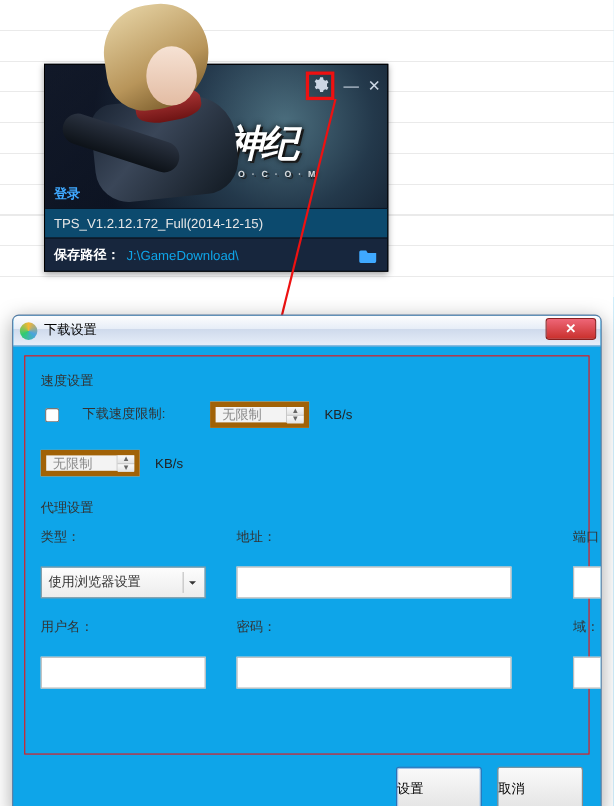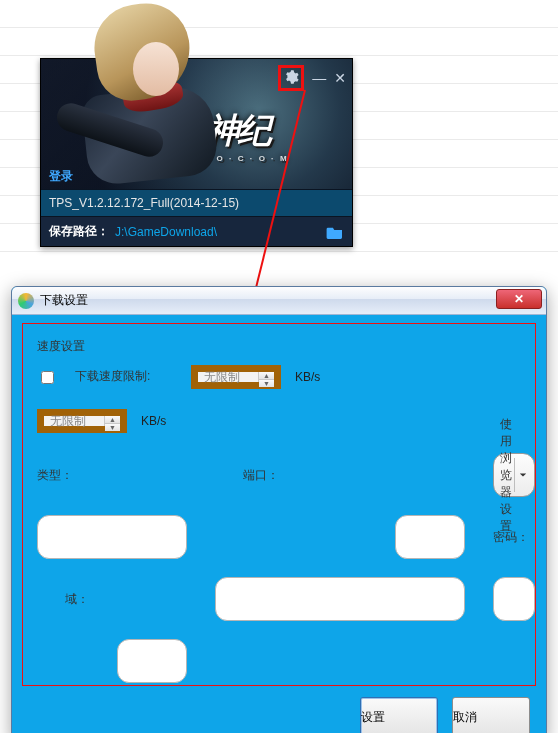--- a/index.html
+++ b/index.html
@@ -113,33 +113,33 @@
   }
   .dlg-body{
     position:absolute; left:10px; right:10px; top:36px; bottom:54px;
     border:1px solid #e11; padding:12px 14px;
   }
   .section-title{color:#333;margin:2px 0 10px}
   .speed-row{display:flex;align-items:center;gap:14px;margin:8px 0 20px}
   .chk{display:flex;gap:18px;width:140px;color:#333}
   .chk input{width:13px;height:13px}
   .spin{
-    width:90px;height:24px;border:7px solid #a16207;background:#fff;position:relative;
+    width:90px;height:24px;border:5px solid #a16207;background:#fff;position:relative;
     display:flex;align-items:center;padding:0 18px 0 6px;color:#888
   }
   .spin.disabled{background:#f3f3f3}
   .spin .btns{position:absolute;right:0;top:0;bottom:0;width:16px;border-left:1px solid #c8c8c8;display:flex;flex-direction:column}
   .spin .btns div{flex:1;display:flex;align-items:center;justify-content:center;font-size:7px;color:#666;background:linear-gradient(#fafafa,#e3e3e3)}
   .spin .btns div+div{border-top:1px solid #c8c8c8}
   .unit{color:#222;width:50px}
 
   .proxy-grid{display:grid;grid-template-columns:150px 250px 1fr;gap:18px 28px;align-items:center}
   .lbl{color:#333}
   .combo,.txtf{
-    height:44px;border:1px solid #b5b5b5;border-radius:12px;background:#fff;display:flex;align-items:center;padding:0 6px;color:#333
+    height:29px;border:1px solid #b5b5b5;border-radius:0;background:#fff;display:flex;align-items:center;padding:0 6px;color:#333
   }
   .combo{background:linear-gradient(#fdfdfd,#ececec);position:relative;padding-right:22px;cursor:pointer;border:1px solid #9a9a9a}
   .combo .caret{position:absolute;right:4px;top:4px;bottom:4px;width:16px;border-left:1px solid #bdbdbd;display:flex;align-items:center;justify-content:center}
   .combo .caret svg{width:8px;height:8px;fill:#333}
   .txtf input{border:0;outline:0;width:100%;font:inherit;background:transparent}
 
   .dlg-footer{
     position:absolute; left:0; right:0; bottom:0; height:46px;
     display:flex; justify-content:flex-end; align-items:center; gap:14px; padding:0 16px;
   }
@@ -240,40 +240,43 @@
       <div class="spin disabled">
         <span>无限制</span>
         <div class="btns">
           <div>▲</div>
           <div>▼</div>
         </div>
       </div>
       <span class="unit">KB/s</span>
     </div>
 
+    <div class="section-title" style="margin-top:4px">代理设置</div>
 
     <div class="proxy-grid">
       <span class="lbl">类型：</span>
+      <span class="lbl">地址：</span>
       <span class="lbl ar-right" style="justify-self:start;margin-left:28px">端口：</span>
 
       <div class="combo">
         <span>使用浏览器设置</span>
         <span class="caret">
             <svg viewBox="0 0 10 10">
               <path d="M1 3l4 4 4-4z"></path>
             </svg>
           </span>
       </div>
       <div class="txtf">
         <input value="" style="">
       </div>
       <div class="txtf" style="width:70px;justify-self:end">
         <input value="" style="">
       </div>
 
+      <span class="lbl">用户名：</span>
       <span class="lbl">密码：</span>
       <span class="lbl" style="justify-self:start;margin-left:28px">域：</span>
 
       <div class="txtf">
         <input value="" style="">
       </div>
       <div class="txtf">
         <input type="password" value="" style="">
       </div>
       <div class="txtf" style="width:70px;justify-self:end">

